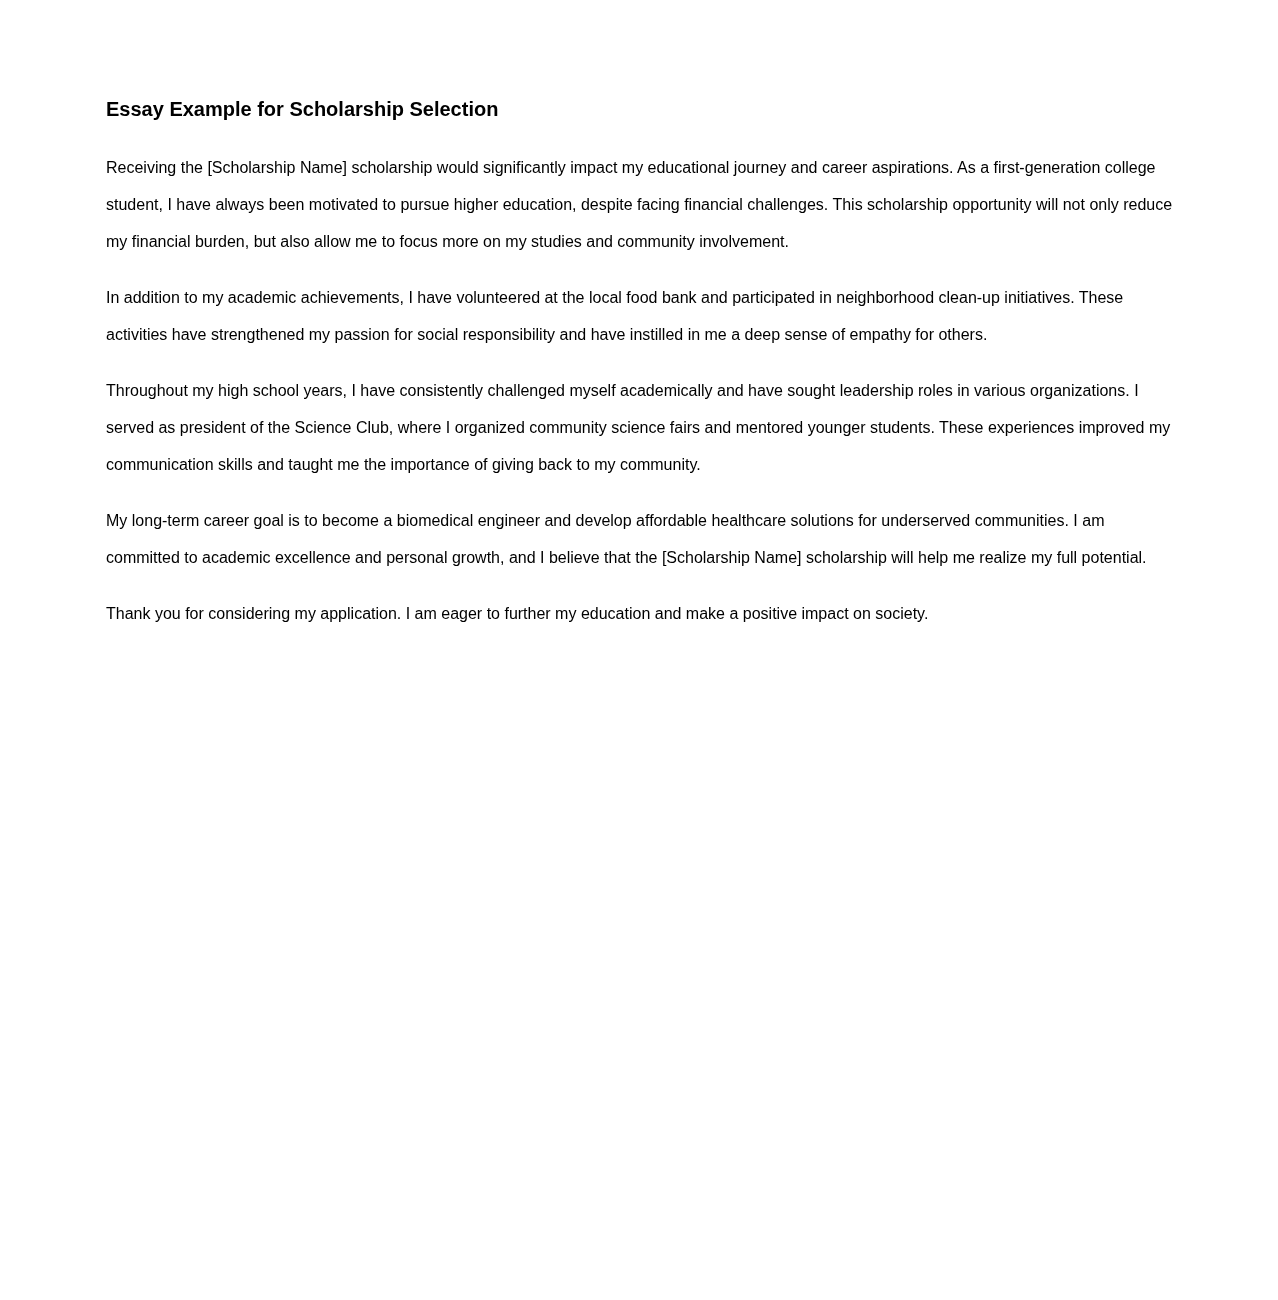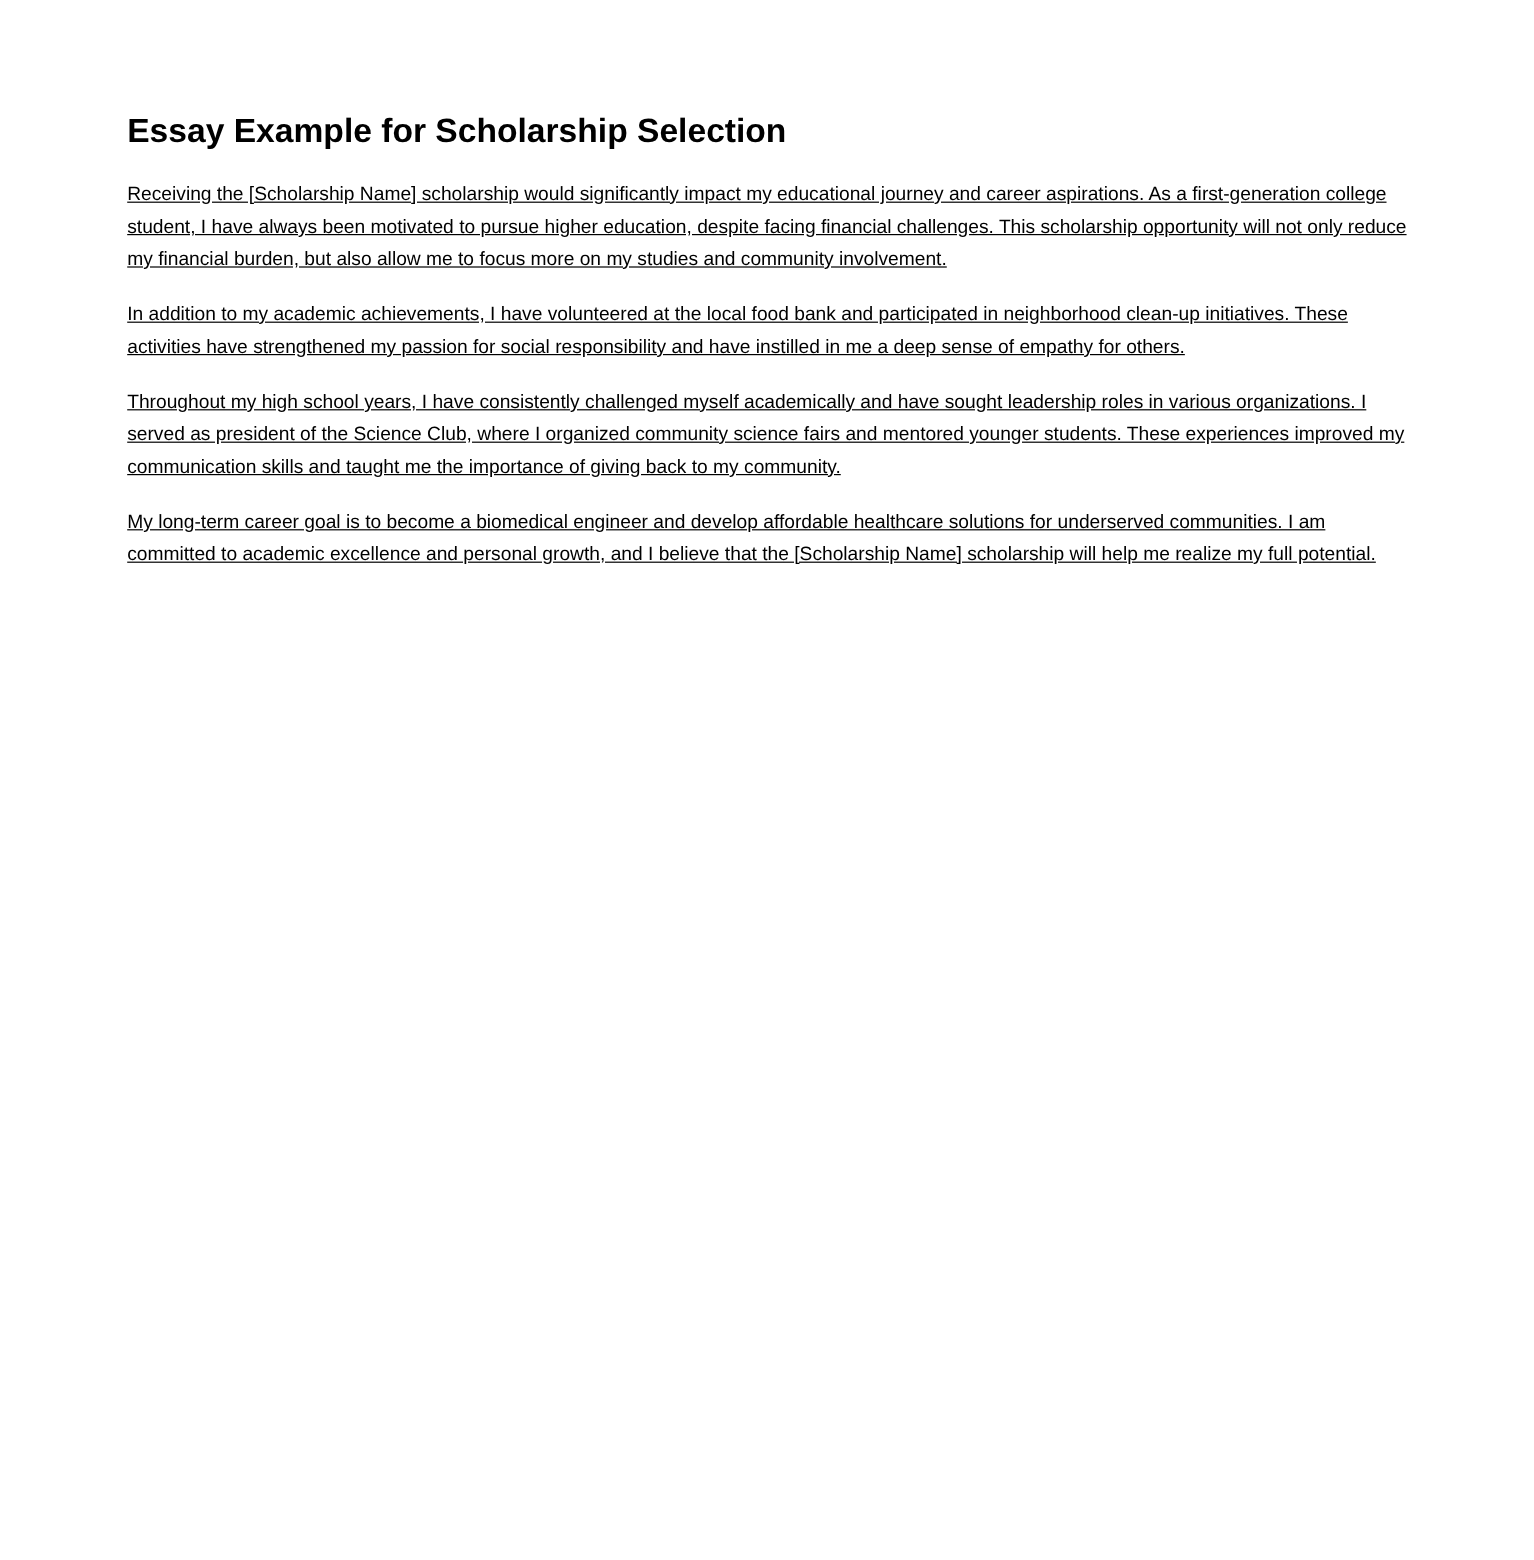--- a/index.html
+++ b/index.html
@@ -16,45 +16,45 @@
     }
     .page {
       position: absolute;
       left: 106px;
       top: 0;
       width: 1072px;
     }
     h1 {
       font-family: "Liberation Sans", sans-serif;
       font-weight: bold;
-      font-size: 28px;
+      font-size: 20px;
       line-height: 40px;
       margin: 0;
       position: absolute;
       top: 89px;
       left: 0;
       white-space: nowrap;
     }
     .body {
       position: absolute;
       top: 149px;
       left: 0;
       width: 1072px;
     }
     p {
       font-size: 16px;
-      line-height: 27px;
+      line-height: 37px;
       margin: 0 0 19px 0;
-      text-decoration: underline;
     }
   </style>
 </head>
 <body>
 
 <div class="page">
   <h1>Essay Example for Scholarship Selection</h1>
   <div class="body">
     <p>Receiving the [Scholarship Name] scholarship would significantly impact my educational journey and career aspirations. As a first-generation college student, I have always been motivated to pursue higher education, despite facing financial challenges. This scholarship opportunity will not only reduce my financial burden, but also allow me to focus more on my studies and community involvement.</p>
     <p>In addition to my academic achievements, I have volunteered at the local food bank and participated in neighborhood clean-up initiatives. These activities have strengthened my passion for social responsibility and have instilled in me a deep sense of empathy for others.</p>
     <p>Throughout my high school years, I have consistently challenged myself academically and have sought leadership roles in various organizations. I served as president of the Science Club, where I organized community science fairs and mentored younger students. These experiences improved my communication skills and taught me the importance of giving back to my community.</p>
     <p>My long-term career goal is to become a biomedical engineer and develop affordable healthcare solutions for underserved communities. I am committed to academic excellence and personal growth, and I believe that the [Scholarship Name] scholarship will help me realize my full potential.</p>
+    <p>Thank you for considering my application. I am eager to further my education and make a positive impact on society.</p>
   </div>
 </div>
 
 </body></html>

